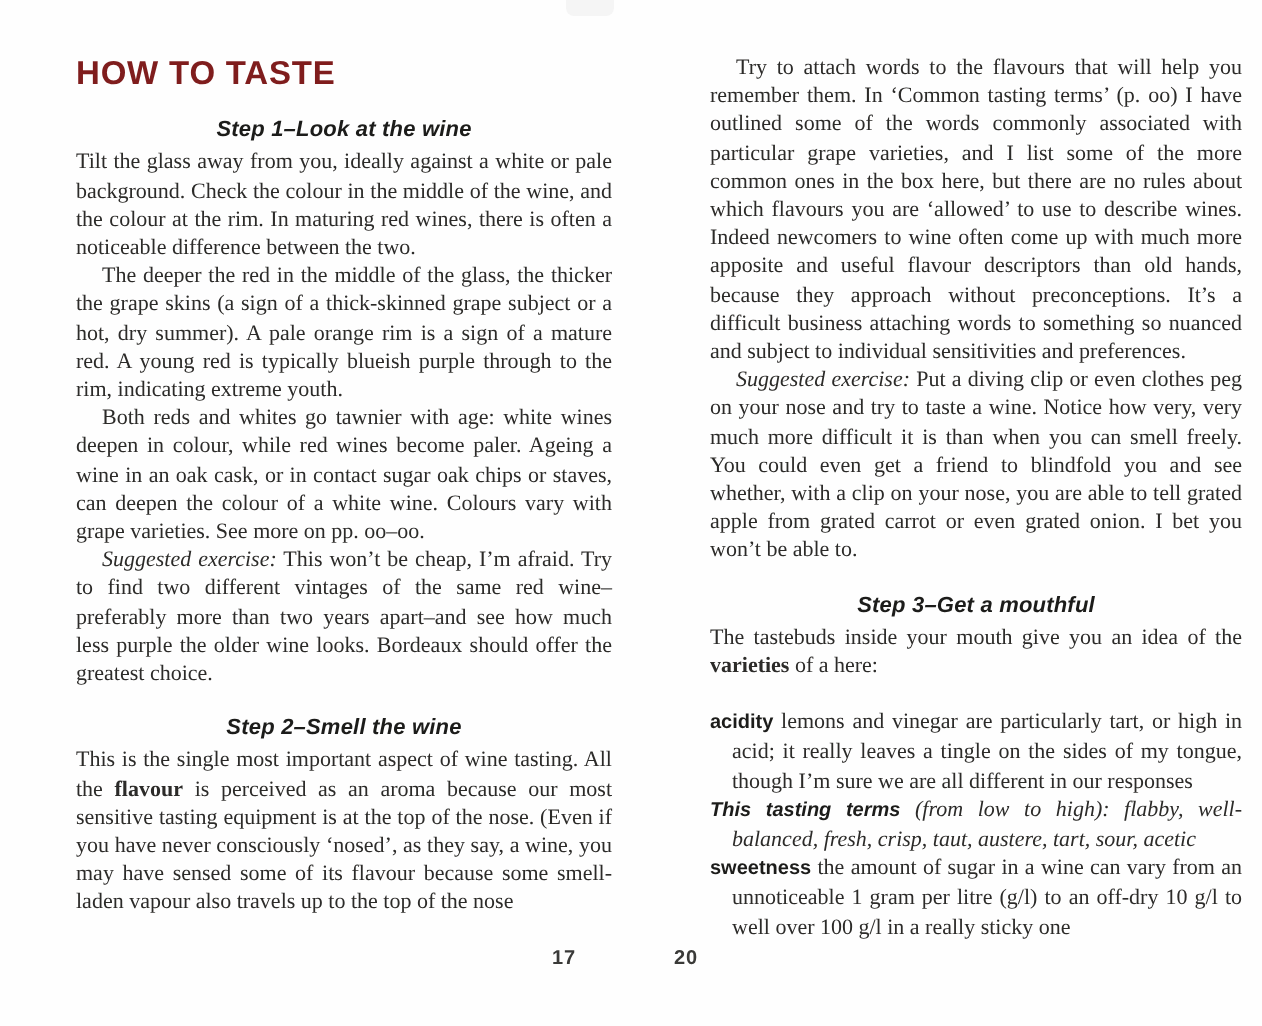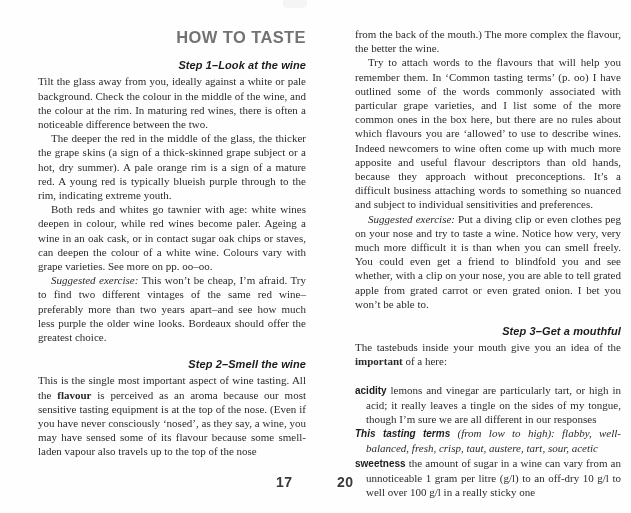--- a/index.html
+++ b/index.html
@@ -20,32 +20,32 @@
     hyphens: auto;
     -webkit-hyphens: auto;
   }
   .page-left  { left: 38px;  top: 30px; width: 268px; }
   .page-right { left: 355px; top: 27px; width: 266px; }
   h1.title {
     font-family: "Liberation Sans", sans-serif;
     font-weight: bold;
     font-size: 16.5px;
     letter-spacing: 0.4px;
-    color: #737373;
+    color: #7f1d1d;
     margin: 0 0 14px 0;
-    text-align: right;
+    text-align: left;
   }
   h2.step {
     font-family: "Liberation Sans", sans-serif;
     font-weight: bold;
     font-style: italic;
     font-size: 11px;
     color: #1c1c1a;
     margin: 13px 0 2px 0;
-    text-align: right;
+    text-align: center;
     letter-spacing: 0.1px;
   }
   p { margin: 0; }
   p.indent { text-indent: 13px; }
   .ital { font-style: italic; }
   b.inline { font-weight: bold; }
   .defs { margin-top: 14px; }
   p.def {
     padding-left: 11px;
     text-indent: -11px;
@@ -54,21 +54,21 @@
     font-family: "Liberation Sans", sans-serif;
     font-weight: bold;
     font-size: 10px;
     color: #1c1c1a;
   }
   .term.it { font-style: italic; }
   .pagenum {
     position: absolute;
     font-family: "Liberation Sans", sans-serif;
     font-weight: bold;
-    font-size: 14px;
+    font-size: 10px;
     color: #3a3a38;
     letter-spacing: 0.5px;
   }
   .pagenum-left  { left: 276px; top: 474px; }
   .pagenum-right { left: 337px; top: 474px; }
   .gutter-smudge {
     position: absolute;
     left: 283px; top: 0; width: 24px; height: 8px;
     background: #f5f5f5;
     border-radius: 0 0 4px 4px;
@@ -86,26 +86,25 @@
   <p>Tilt the glass away from you, ideally against a white or pale background. Check the colour in the middle of the wine, and the colour at the rim. In maturing red wines, there is often a noticeable difference between the two.</p>
   <p class="indent">The deeper the red in the middle of the glass, the thicker the grape skins (a sign of a thick-skinned grape subject or a hot, dry summer). A pale orange rim is a sign of a mature red. A young red is typically blueish purple through to the rim, indicating extreme youth.</p>
   <p class="indent">Both reds and whites go tawnier with age: white wines deepen in colour, while red wines become paler. Ageing a wine in an oak cask, or in contact sugar oak chips or staves, can deepen the colour of a white wine. Colours vary with grape varieties. See more on pp. oo–oo.</p>
   <p class="indent"><span class="ital">Suggested exercise:</span><span> This won’t be cheap, I’m afraid. Try to find two different vintages of the same red wine–preferably more than two years apart–and see how much less purple the older wine looks. Bordeaux should offer the greatest choice.</span></p>
 
   <h2 class="step">Step 2–Smell the wine</h2>
   <p><span>This is the single most important aspect of wine tasting. All the </span><b class="inline">flavour</b><span> is perceived as an aroma because our most sensitive tasting equipment is at the top of the nose. (Even if you have never consciously ‘nosed’, as they say, a wine, you may have sensed some of its flavour because some smell-laden vapour also travels up to the top of the nose</span></p>
 </div>
 
 <div class="page page-right">
-  <p>from the back of the mouth.) The more complex the flavour, the better the wine.</p>
   <p class="indent">Try to attach words to the flavours that will help you remember them. In ‘Common tasting terms’ (p. oo) I have outlined some of the words commonly associated with particular grape varieties, and I list some of the more common ones in the box here, but there are no rules about which flavours you are ‘allowed’ to use to describe wines. Indeed newcomers to wine often come up with much more apposite and useful flavour descriptors than old hands, because they approach without preconceptions. It’s a difficult business attaching words to something so nuanced and subject to individual sensitivities and preferences.</p>
   <p class="indent"><span class="ital">Suggested exercise:</span><span> Put a diving clip or even clothes peg on your nose and try to taste a wine. Notice how very, very much more difficult it is than when you can smell freely. You could even get a friend to blindfold you and see whether, with a clip on your nose, you are able to tell grated apple from grated carrot or even grated onion. I bet you won’t be able to.</span></p>
 
   <h2 class="step">Step 3–Get a mouthful</h2>
-  <p><span>The tastebuds inside your mouth give you an idea of the </span><b class="inline">important</b><span> of a here:</span></p>
+  <p><span>The tastebuds inside your mouth give you an idea of the </span><b class="inline">varieties</b><span> of a here:</span></p>
 
   <div class="defs">
     <p class="def"><span class="term">acidity</span><span> lemons and vinegar are particularly tart, or high in acid; it really leaves a tingle on the sides of my tongue, though I’m sure we are all different in our responses</span></p>
     <p class="def"><span class="term it">This tasting terms</span><span class="ital"> (from low to high): flabby, well-balanced, fresh, crisp, taut, austere, tart, sour, acetic</span></p>
     <p class="def"><span class="term">sweetness</span><span> the amount of sugar in a wine can vary from an unnoticeable 1 gram per litre (g/l) to an off-dry 10 g/l to well over 100 g/l in a really sticky one</span></p>
   </div>
 </div>
 
 <div class="pagenum pagenum-left">17</div>
 <div class="pagenum pagenum-right">20</div>

